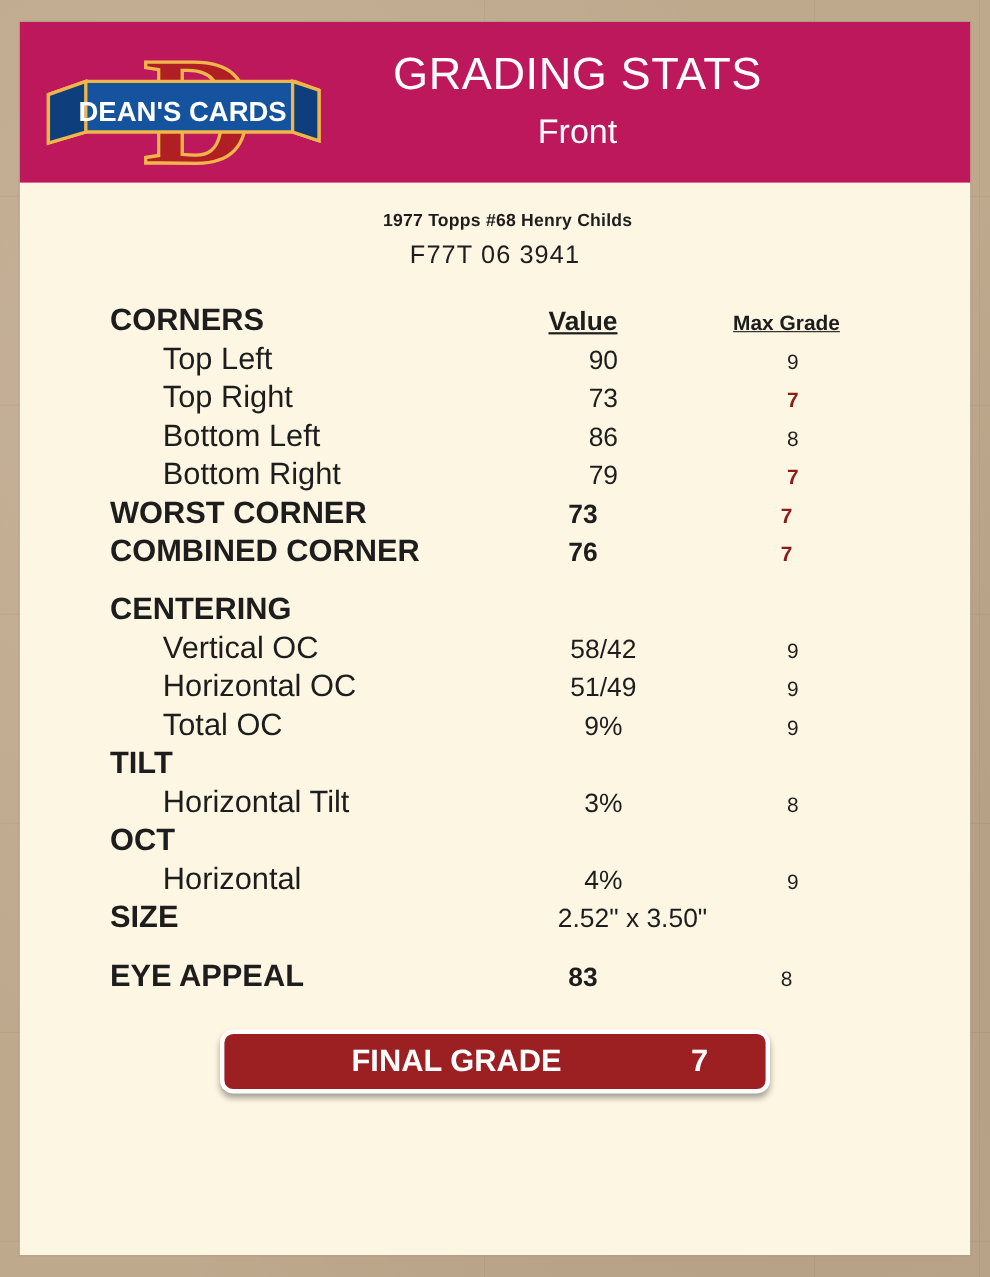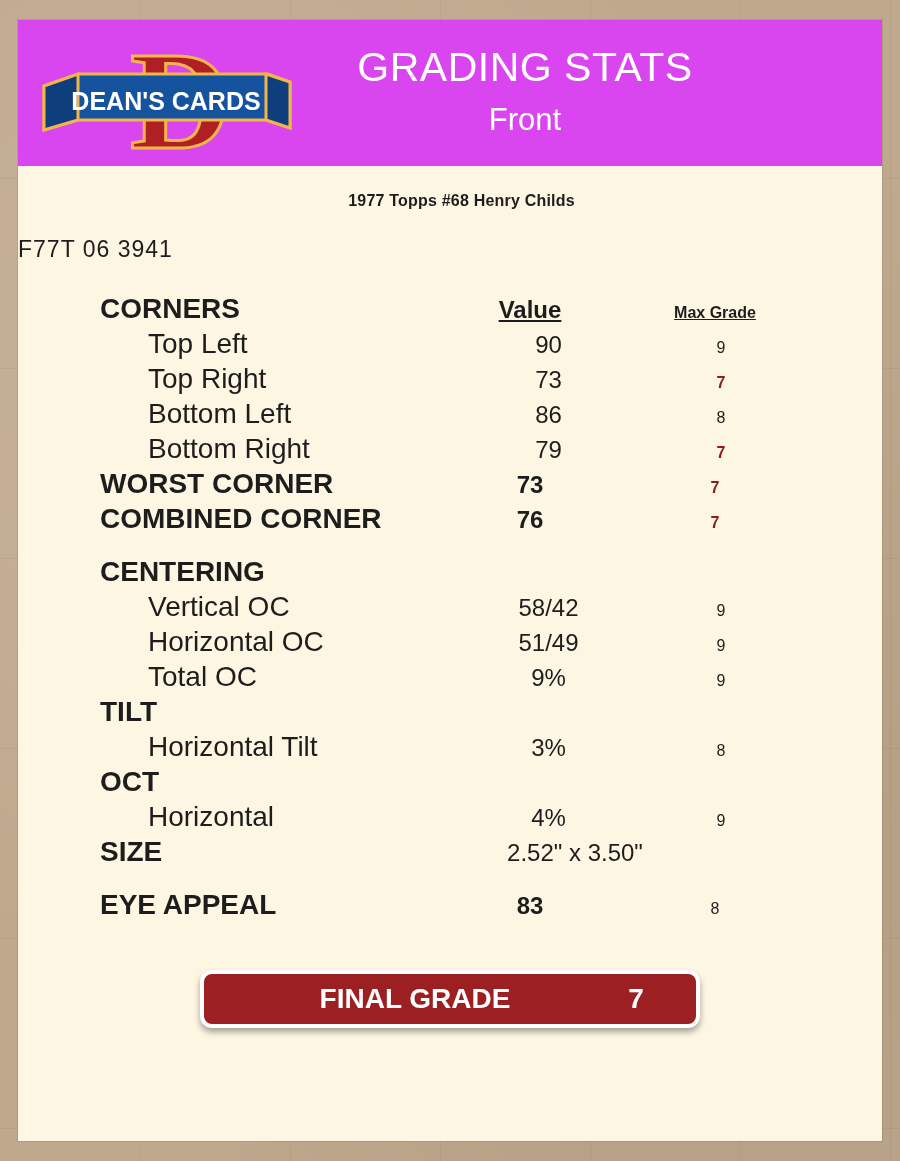--- a/index.html
+++ b/index.html
@@ -31,21 +31,21 @@
     position: absolute;
     left: 18px;
     top: 20px;
     width: 864px;
     height: 1121px;
     background: #fdf6e3;
     box-shadow: 0 0 0 1px rgba(0,0,0,0.08);
   }
   .header {
     height: 146px;
-    background: #d946ef;
+    background: #be185d;
     display: flex;
     align-items: center;
     position: relative;
   }
   .logo {
     position: absolute;
     left: 20px;
     top: 10px;
     width: 260px;
     height: 128px;
@@ -74,23 +74,24 @@
   }
   .card-title {
     text-align: center;
     font-size: 16px;
     font-weight: bold;
     color: #1d1d1d;
     letter-spacing: 0.2px;
     margin-left: 23px;
   }
   .card-id {
+    text-align: center;
     font-size: 23px;
     color: #1d1d1d;
-    margin-top: 26px;
+    margin-top: 8px;
     letter-spacing: 1px;
   }
   .stats {
     margin: 30px auto 0 auto;
     width: 700px;
   }
   .row {
     display: flex;
     align-items: baseline;
     height: 35px;
@@ -113,21 +114,21 @@
   }
   .c-value {
     width: 200px;
     text-align: center;
     font-size: 24px;
     color: #1d1d1d;
   }
   .c-grade {
     width: 170px;
     text-align: center;
-    font-size: 16px;
+    font-size: 19px;
     color: #1d1d1d;
   }
   .c-grade.low {
     color: #8e1a1a;
     font-weight: bold;
   }
   .row.header-row .c-value,
   .row.header-row .c-grade {
     font-weight: bold;
     text-decoration: underline;
@@ -137,21 +138,21 @@
     font-weight: bold;
   }
   .size-value {
     width: 370px;
     text-align: center;
     font-size: 24px;
     color: #1d1d1d;
     margin-left: -40px;
   }
   .final-wrap {
-    margin-top: 46px;
+    margin-top: 30px;
     display: flex;
     justify-content: center;
   }
   .final-grade {
     width: 500px;
     height: 58px;
     background: #9c1f22;
     border: 4px solid #ffffff;
     border-radius: 12px;
     box-shadow: 0 4px 6px rgba(0,0,0,0.35);

